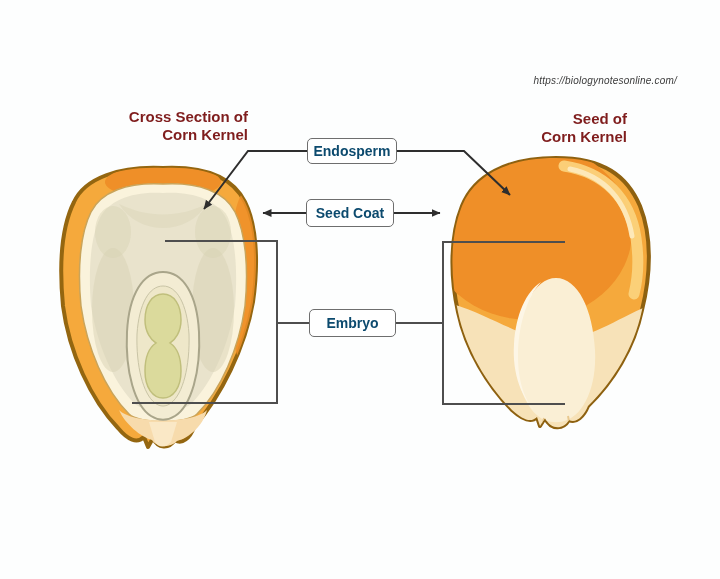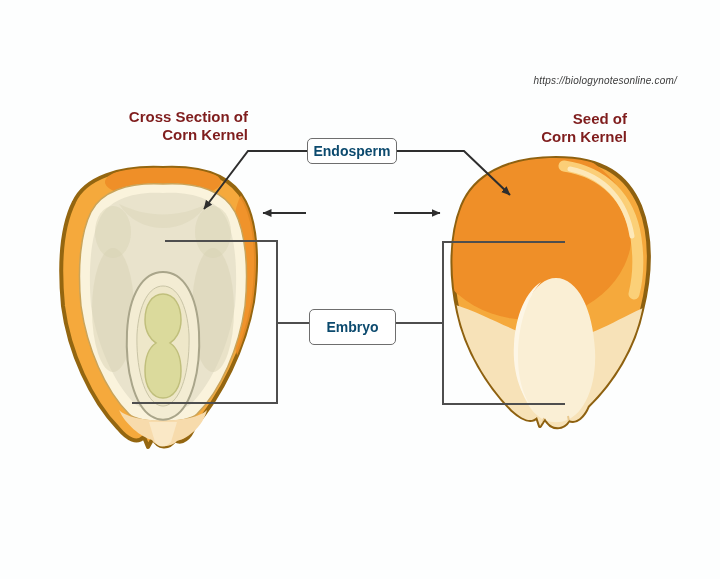--- a/index.html
+++ b/index.html
@@ -42,21 +42,21 @@
     background:#ffffff;
     border:1.5px solid #6e6e6e;
     border-radius:5px;
     font-size:14px;
     font-weight:bold;
     color:#0c4a6e;
     box-sizing:border-box;
   }
   .label-endosperm{left:307px;top:138px;width:90px;height:26px;}
   .label-seedcoat{left:306px;top:199px;width:88px;height:28px;}
-  .label-embryo{left:309px;top:309px;width:87px;height:36px;}
+  .label-embryo{left:309px;top:309px;width:87px;height:28px;}
 </style>
 </head>
 <body>
 
 <div class="canvas">
 
   <svg id="diagram-svg" width="720" height="579" viewBox="0 0 720 579">
     <defs>
       <marker id="ah" markerWidth="10" markerHeight="9" refX="8.5" refY="4" orient="auto" markerUnits="userSpaceOnUse">
         <path d="M0,0 L9,4 L0,8 Z" fill="#2e2e2e"></path>
@@ -125,17 +125,20 @@
   </div>
 
   <div class="fig-title right">
     <span>Seed of</span><br>
     <span>Corn Kernel</span>
   </div>
 
   <div class="label-box label-endosperm">
     <span>Endosperm</span>
   </div>
+  <div class="label-box label-seedcoat">
+    <span>Seed Coat</span>
+  </div>
   <div class="label-box label-embryo">
     <span>Embryo</span>
   </div>
 
 </div>
 
 </body></html>

